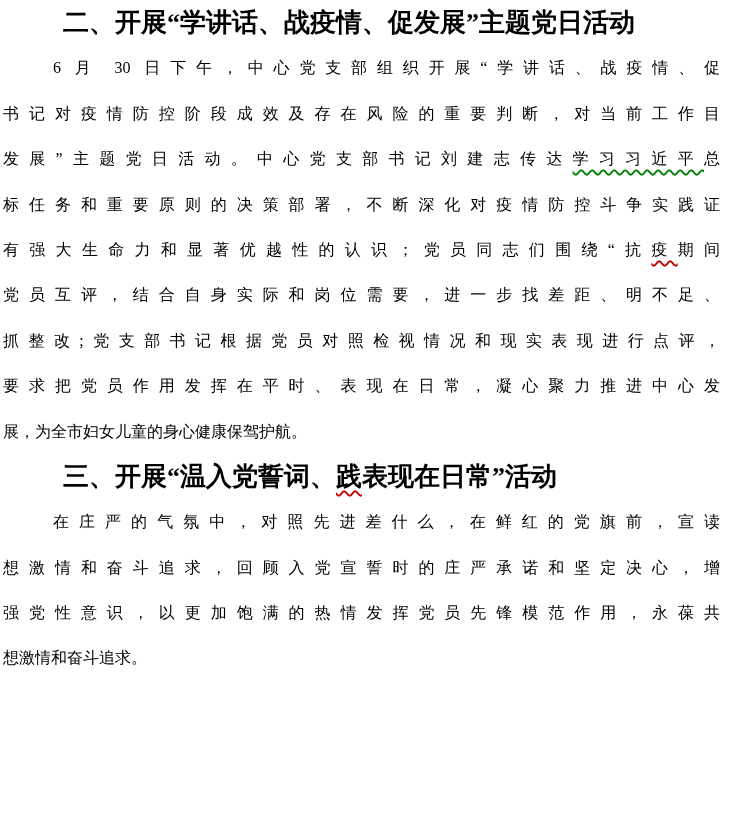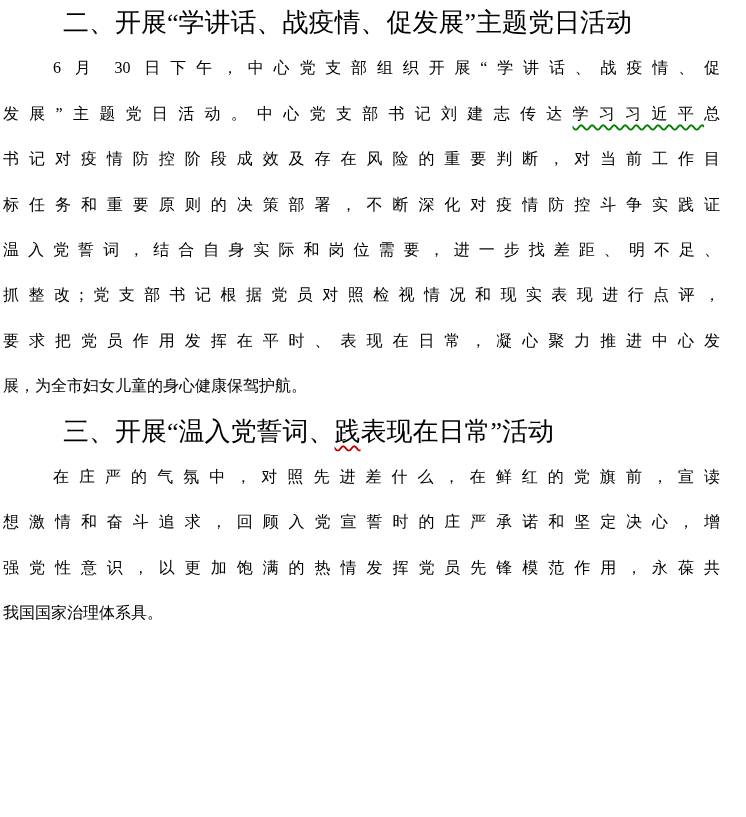--- a/index.html
+++ b/index.html
@@ -34,21 +34,21 @@
     text-align-last:justify;
     text-justify:inter-character;
   }
   .line.indent{padding-left:50px;}
   .heading{
     box-sizing:border-box;
     width:717px;
     height:45.4px;
     line-height:45.4px;
     font-size:26px;
-    font-weight:normal;
+    font-weight:bold;
     padding-left:60px;
     white-space:nowrap;
   }
   .wavy-green{
     text-decoration:underline;
     text-decoration-style:wavy;
     text-decoration-color:var(--grammar-green);
     text-decoration-thickness:1.5px;
     text-underline-offset:5px;
   }
@@ -62,41 +62,42 @@
 </style>
 </head>
 <body>
 
 <div class="doc">
 
   <div class="heading"><span>二、开展“学讲话、战疫情、促发展”主题党日活动</span></div>
 
   <div class="line just indent"><span>6 月 30 日下午，中心党支部组织开展“学讲话、战疫情、促</span></div>
 
+  <div class="line just"><span>书记对疫情防控阶段成效及存在风险的重要判断，对当前工作目</span></div>
+
   <div class="line just"><span>发展”主题党日活动。中心党支部书记刘建志传达</span><span class="wavy-green">学习习近平</span><span>总</span></div>
-
-  <div class="line just"><span>书记对疫情防控阶段成效及存在风险的重要判断，对当前工作目</span></div>
 
   <div class="line just"><span>标任务和重要原则的决策部署，不断深化对疫情防控斗争实践证</span></div>
 
 
+  <div class="line just"><span>有强大生命力和显著优越性的认识；党员同志们围绕“抗</span><span class="wavy-red">疫</span><span>期间</span></div>
 
 
-  <div class="line just"><span>温入党誓词，结合自身实际和岗位需要，进一步找差距、明不足、</span></div>
+  <div class="line just"><span>党员互评，结合自身实际和岗位需要，进一步找差距、明不足、</span></div>
 
   <div class="line just"><span>抓整改;党支部书记根据党员对照检视情况和现实表现进行点评，</span></div>
 
   <div class="line just"><span>要求把党员作用发挥在平时、表现在日常，凝心聚力推进中心发</span></div>
 
   <div class="line"><span>展，为全市妇女儿童的身心健康保驾护航。</span></div>
 
   <div class="heading"><span>三、开展“温入党誓词、</span><span class="wavy-red">践</span><span>表现在日常”活动</span></div>
 
   <div class="line just indent"><span>在庄严的气氛中，对照先进差什么，在鲜红的党旗前，宣读</span></div>
 
 
   <div class="line just"><span>想激情和奋斗追求，回顾入党宣誓时的庄严承诺和坚定决心，增</span></div>
 
   <div class="line just"><span>强党性意识，以更加饱满的热情发挥党员先锋模范作用，永葆共</span></div>
 
-  <div class="line"><span>我国国家治理体系具。</span></div>
+  <div class="line"><span>想激情和奋斗追求。</span></div>
 
 </div>
 
 </body></html>

